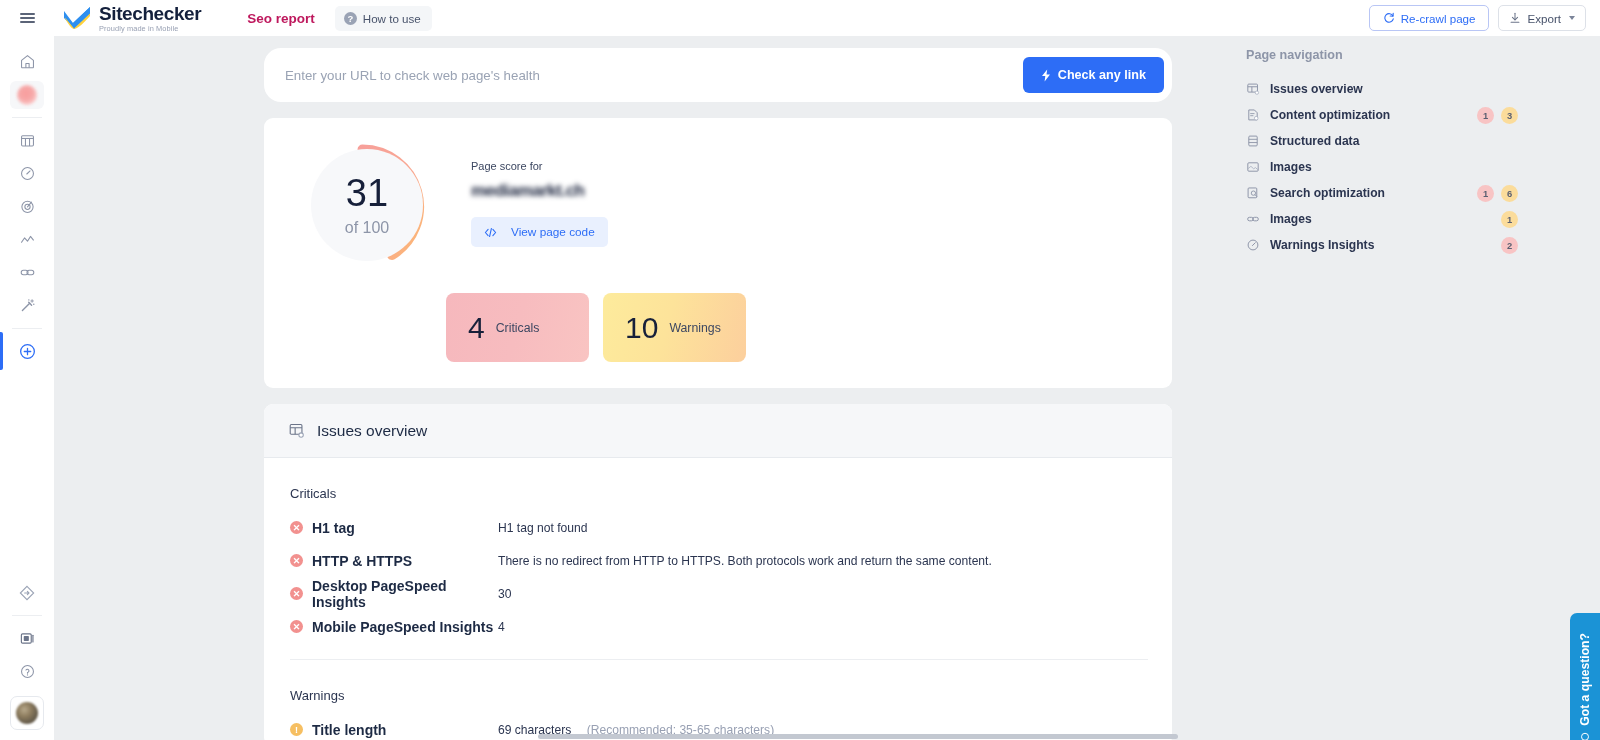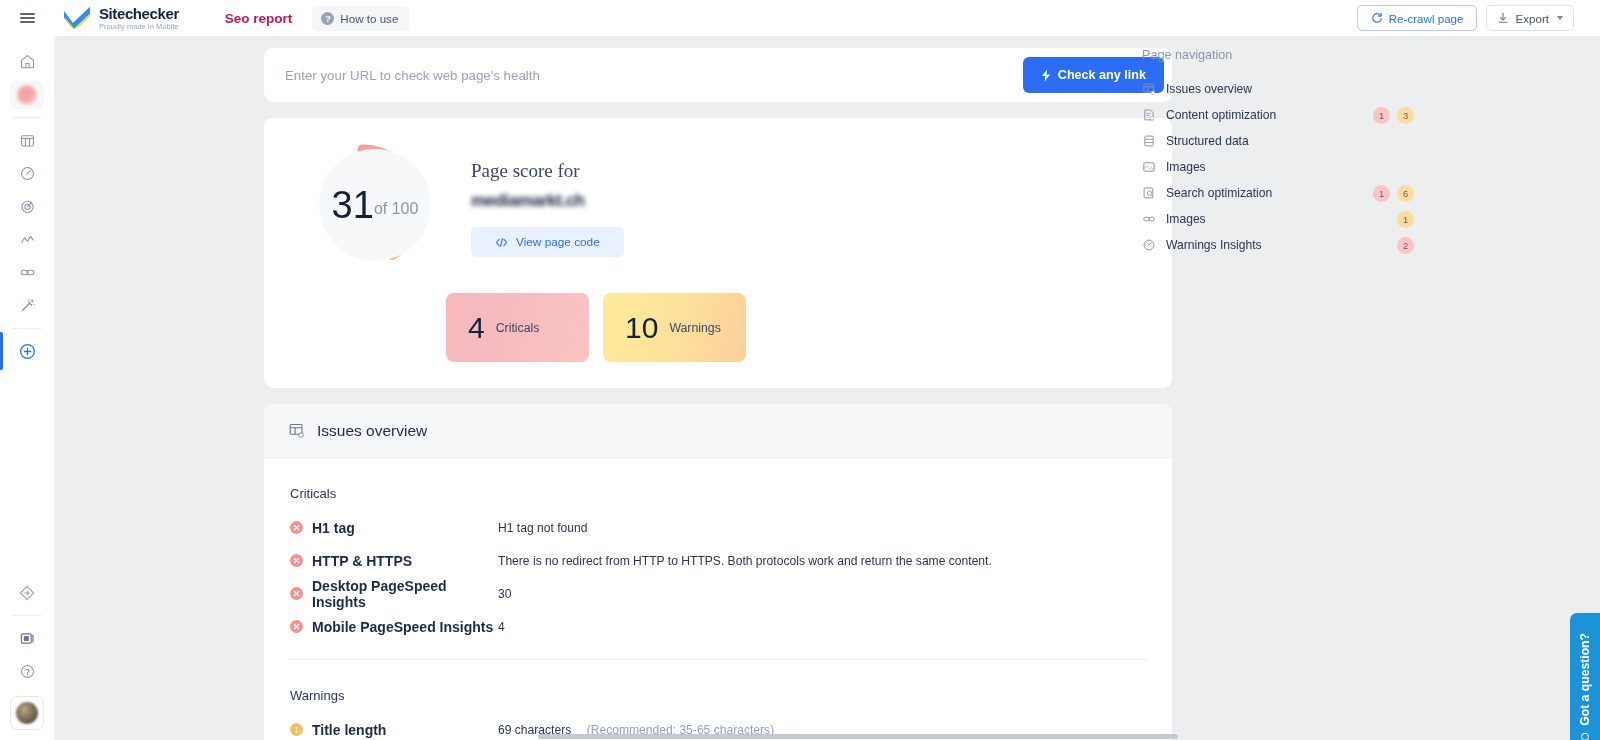--- a/index.html
+++ b/index.html
@@ -18,35 +18,35 @@
     z-index: 30;
   }
   .burger {
     width: 54px; height: 36px; display: flex; align-items: center; justify-content: center;
     cursor: pointer;
   }
   .burger span { display: block; width: 15px; height: 1.6px; background: #5b6478; margin: 2.2px 0; border-radius: 1px; }
   .brand { display: flex; align-items: center; gap: 7px; margin-left: 8px; }
   .brand-mark { width: 30px; height: 24px; flex: 0 0 auto; }
   .brand-text { line-height: 1; }
-  .brand-title { font-size: 15px; font-weight: bold; color: #14203c; letter-spacing: -0.4px; }
+  .brand-title { font-size: 19px; font-weight: bold; color: #14203c; letter-spacing: -0.4px; }
   .brand-sub { font-size: 7.4px; color: #98a0b3; margin-top: 2px; letter-spacing: 0.1px; }
   .seo-report {
     margin-left: 46px; font-size: 13.5px; color: #be185d; font-weight: bold;
   }
   .howto {
     margin-left: 20px; height: 25px; display: flex; align-items: center; gap: 6px;
     background: #f4f6f8; border-radius: 5px; padding: 0 11px 0 9px;
     font-size: 11.6px; color: #48536b; cursor: pointer;
   }
   .howto .qicon {
     width: 13px; height: 13px; border-radius: 50%; background: #9aa3b5; color: #fff;
     font-size: 9.5px; display: flex; align-items: center; justify-content: center; font-weight: bold;
   }
-  .top-actions { margin-left: auto; display: flex; align-items: center; gap: 9px; padding-right: 26px; }
+  .top-actions { margin-left: auto; display: flex; align-items: center; gap: 9px; padding-right: 14px; }
   .btn-recrawl {
     height: 26px; display: flex; align-items: center; gap: 6px; padding: 0 13px;
     border: 1px solid #b9c6f5; border-radius: 5px; background: #fff;
     color: #2d6df6; font-size: 11.6px; cursor: pointer;
   }
   .btn-export {
     height: 26px; display: flex; align-items: center; gap: 6px; padding: 0 10px;
     border: 1px solid #dde1e8; border-radius: 5px; background: #fff;
     color: #48536b; font-size: 11.6px; cursor: pointer;
   }
@@ -85,53 +85,53 @@
 
   
   .content {
     position: absolute; top: 36px; left: 54px; width: 1546px; height: 704px;
     background: #eceef0; overflow: hidden;
   }
   .col-main { position: absolute; left: 210px; top: 12px; width: 908px; }
   .card { background: #fff; border-radius: 9px; }
 
   
-  .urlcard { height: 54px; display: flex; align-items: center; padding: 0 8px 0 0; margin-bottom: 16px; }
+  .urlcard { height: 54px; display: flex; align-items: center; padding: 0 8px 0 0; margin-bottom: 16px; border-radius: 17px; }
   .urlinput {
     flex: 1 1 auto; border: none; outline: none; background: transparent;
     font-family: "Liberation Sans", sans-serif; font-size: 13.3px; color: #2b3550;
     padding-left: 21px;
   }
   .urlinput::placeholder { color: #9aa3b4; }
   .btn-check {
     height: 36px; background: #2d6df6; color: #fff; border: none; border-radius: 6px;
     font-family: "Liberation Sans", sans-serif; font-size: 12.6px; font-weight: bold;
     padding: 0 18px; display: flex; align-items: center; gap: 7px; cursor: pointer;
   }
 
   
   .scorecard { padding: 22px 24px 26px 26px; margin-bottom: 16px; }
   .score-top { display: flex; align-items: flex-start; }
   .gauge { position: relative; width: 125px; height: 125px; margin-left: 10px; margin-top: 4px; flex: 0 0 auto; }
   .gauge-disc {
-    position: absolute; left: 19px; top: 5px; width: 112px; height: 112px; border-radius: 50%;
-    background: #f7f8fa; display: flex; flex-direction: row; align-items: center; justify-content: center;
+    position: absolute; left: 11px; top: 5px; width: 112px; height: 112px; border-radius: 50%;
+    background: #f7f8fa; display: flex; flex-direction: column; align-items: center; justify-content: center;
   }
   .gauge-num { font-size: 38px; color: #17203a; font-weight: 300; letter-spacing: 0px; line-height: 1; }
   .gauge-of { font-size: 16px; color: #8d95a8; margin-top: 7px; }
   .score-meta { margin-left: 46px; padding-top: 20px; }
-  .score-label { font-size: 19px; color: #3c4761; font-family: Liberation Serif, serif; }
+  .score-label { font-size: 11px; color: #3c4761; }
   .score-domain {
     margin-top: 9px; font-size: 17px; font-weight: bold; color: #17203a;
     filter: blur(2.4px); letter-spacing: -0.5px; user-select: none;
   }
   .btn-viewcode {
-    margin-top: 16px; display: inline-flex; align-items: center; gap: 8px;
+    margin-top: 16px; display: inline-flex; align-items: center; gap: 14px;
     background: #e9f0fe; color: #2d6df6; font-size: 11.8px; border-radius: 5px;
-    padding: 8px 24px; cursor: pointer; border: none;
+    padding: 8px 13px; cursor: pointer; border: none;
     font-family: "Liberation Sans", sans-serif;
   }
 
   .stats-row { display: flex; align-items: stretch; gap: 14px; margin-top: 24px; margin-left: 156px; }
   .stat-box {
     width: 143px; height: 69px; border-radius: 8px; display: flex; align-items: center; gap: 11px;
     padding-left: 22px;
   }
   .stat-crit { background: linear-gradient(105deg, #f6b8bd 0%, #f7bcbf 50%, #f9c4c2 100%); }
   .stat-warn { background: linear-gradient(105deg, #fdeb9c 0%, #fde39a 45%, #fccf9d 100%); }
@@ -160,21 +160,21 @@
   .issue-ico { width: 13px; height: 13px; border-radius: 50%; flex: 0 0 auto; margin-right: 9px;
     display: flex; align-items: center; justify-content: center; font-size: 9px; color: #fff; font-weight: bold; }
   .ico-crit { background: #f2918f; }
   .ico-warn { background: #f6bf62; }
   .issue-name { font-size: 14px; color: #1d2a44; font-weight: bold; width: 186px; }
   .issue-val { font-size: 12.1px; color: #2b3550; }
   .issue-val .muted { color: #98a0b3; margin-left: 12px; }
   .sec-divider { height: 1px; background: #eceef1; margin-top: 16px; }
 
   
-  .col-nav { position: absolute; left: 1088px; top: 12px; width: 300px; }
+  .col-nav { position: absolute; left: 1192px; top: 12px; width: 300px; font-weight: bold; }
   .nav-title { font-size: 12.6px; color: #8d95a8; margin-bottom: 14px; }
   .nav-item { display: flex; align-items: center; height: 26px; cursor: pointer; }
   .nav-ico { width: 15px; margin-right: 9px; flex: 0 0 auto; display: flex; align-items: center; }
   .nav-label { font-size: 12.1px; color: #2b3550; }
   .nav-badges { margin-left: auto; display: flex; align-items: center; gap: 7px; padding-right: 28px; }
   .badge {
     width: 17px; height: 17px; border-radius: 50%; font-size: 9.4px; color: #5a5f70;
     display: flex; align-items: center; justify-content: center;
   }
   .badge-pink { background: #f8c4c4; }

